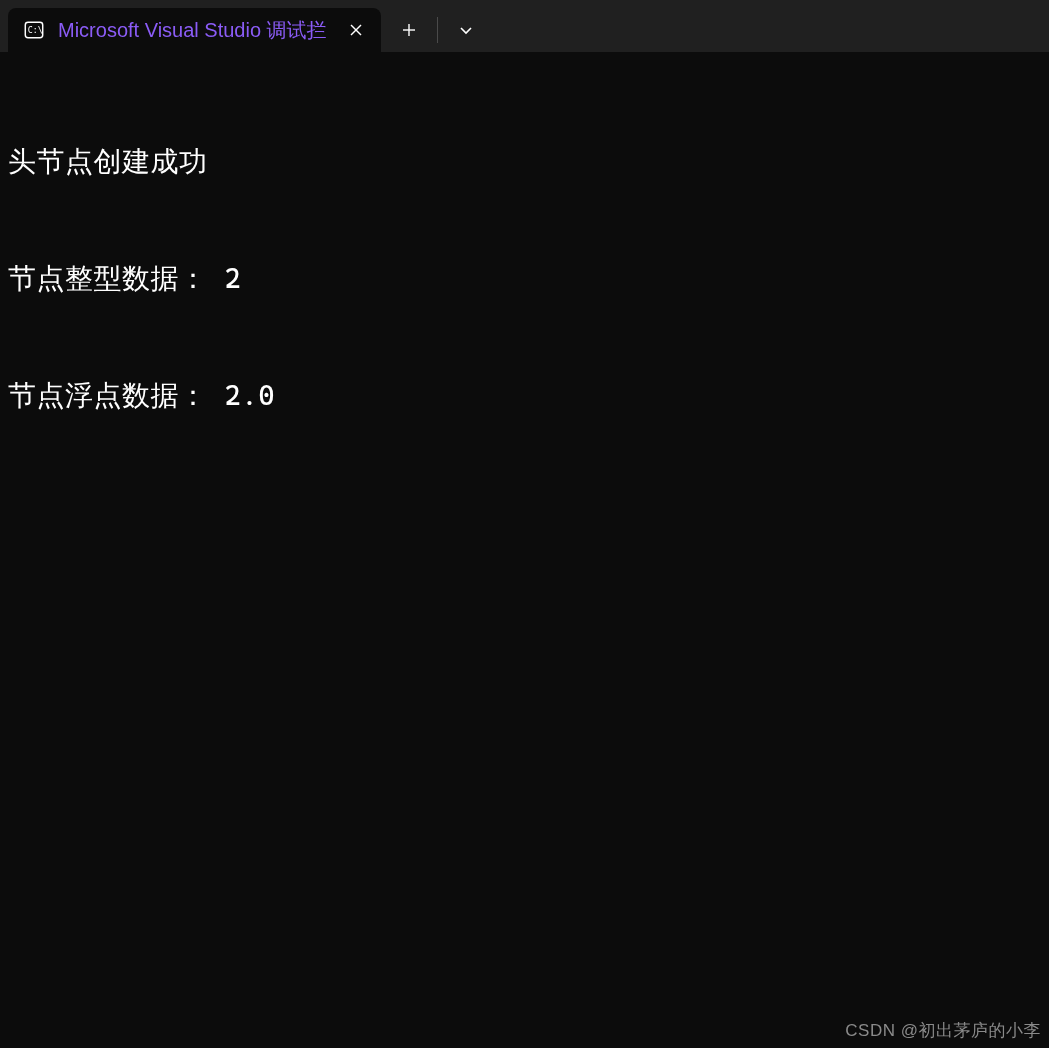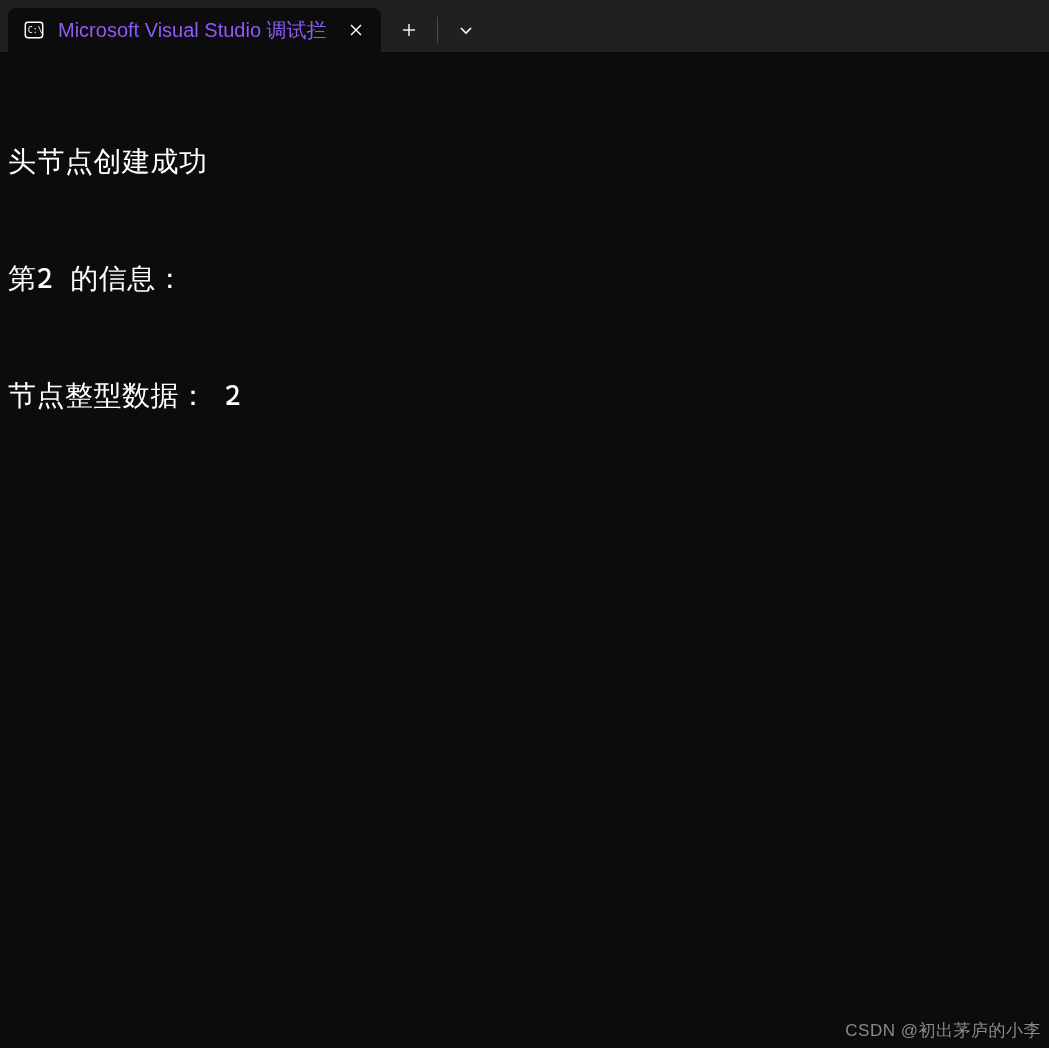--- a/index.html
+++ b/index.html
@@ -112,22 +112,22 @@
 
   <div class="tb-btn">
     <svg viewBox="0 0 16 16" width="16" height="16" stroke="#ffffff" stroke-width="1.6" fill="none">
       <polyline points="3,6 8,11 13,6"></polyline>
     </svg>
   </div>
 </div>
 
 <div class="console">
   <span class="line">头节点创建成功</span>
-  <span class="line">第2 的信息：</span>
   <span class="line">节点整型数据： 2</span>
+  <span class="line">节点浮点数据： 2.0</span>
   
   
   
   
   
   
   
   
   
   

